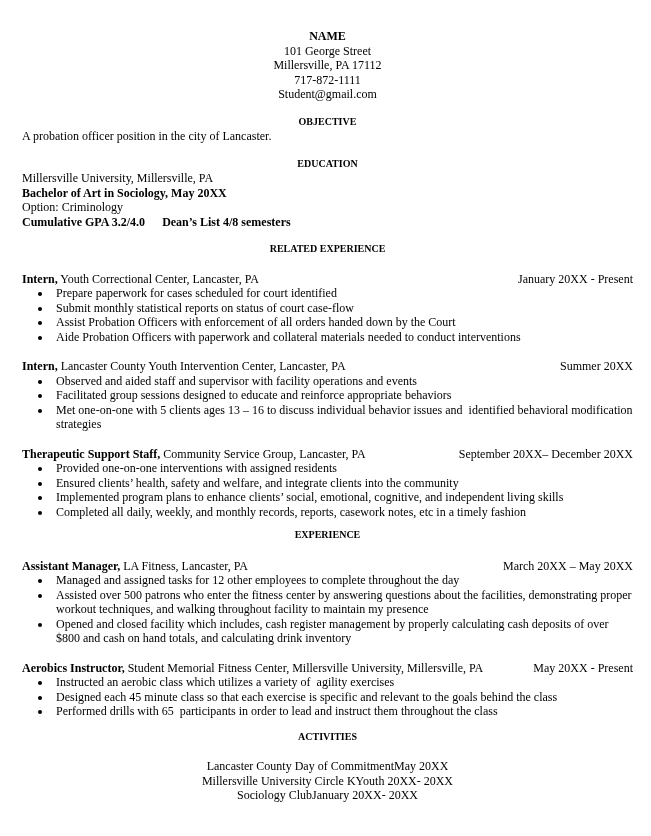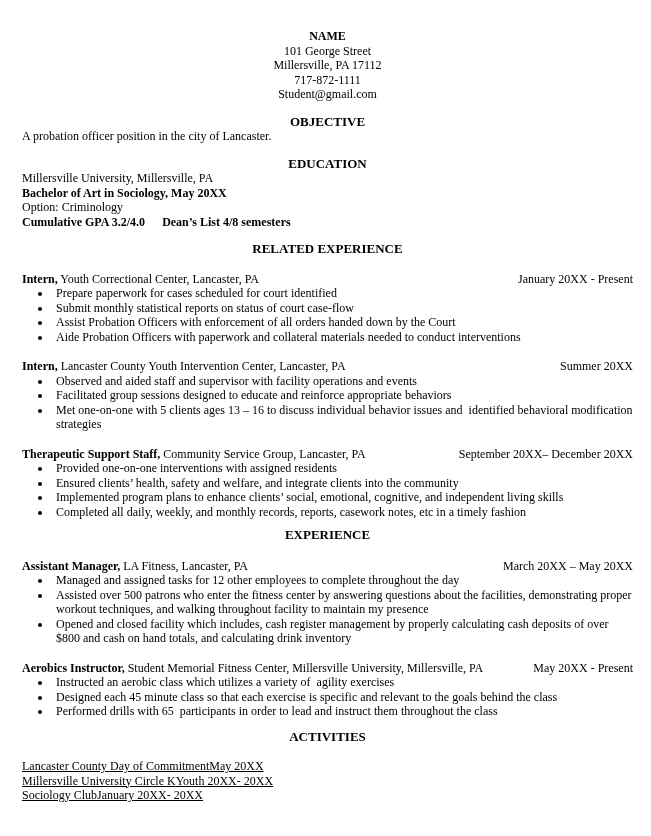--- a/index.html
+++ b/index.html
@@ -11,21 +11,21 @@
     background: #ffffff;
     color: #000000;
     font-family: "Liberation Serif", "DejaVu Serif", serif;
     font-size: 12px;
     line-height: 14.5px;
     overflow: hidden;
   }
   .heading {
     font-weight: bold;
     text-align: center;
-    font-size: 13px;
+    font-size: 10px;
     margin: 13px 0 0 0;
   }
   .header-block { text-align: center; }
   .header-name { font-weight: bold; }
   .obj-text { margin: 0; white-space: pre-wrap; }
   .edu-line { white-space: pre-wrap; }
   .edu-bold { font-weight: bold; }
   .gpa-row { display: flex; font-weight: bold; }
   .deans { margin-left: 17px; }
   .job { margin-bottom: 15px; }
@@ -33,21 +33,21 @@
   .job-head { display: flex; justify-content: space-between; align-items: baseline; }
   .job-left { white-space: pre-wrap; }
   .job-title { font-weight: bold; }
   .job-date { white-space: nowrap; padding-left: 10px; }
   ul.duties {
     margin: 0;
     padding-left: 30px;
     list-style: disc outside;
   }
   ul.duties li { white-space: pre-wrap; padding-left: 4px; }
-  .act-row { display: flex; justify-content: flex-start; text-decoration: underline; }
+  .act-row { display: flex; justify-content: center; }
   .act-name { white-space: pre-wrap; }
   .act-date { white-space: nowrap; }
   .sec-experience .heading { margin-top: 9px; margin-bottom: 16px; }
   .sec-related .heading { margin-bottom: 15px; }
   .sec-activities .heading { margin-top: 11px; margin-bottom: 15px; }
 </style>
 </head>
 <body>
 
 <div class="page">

